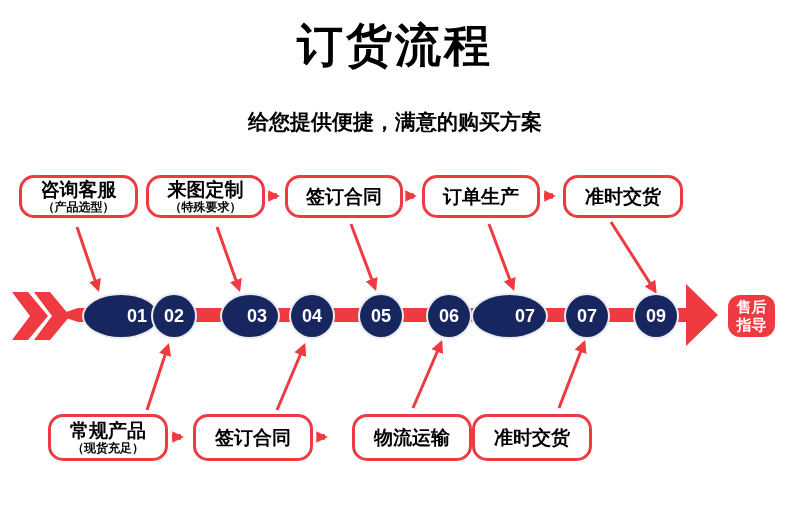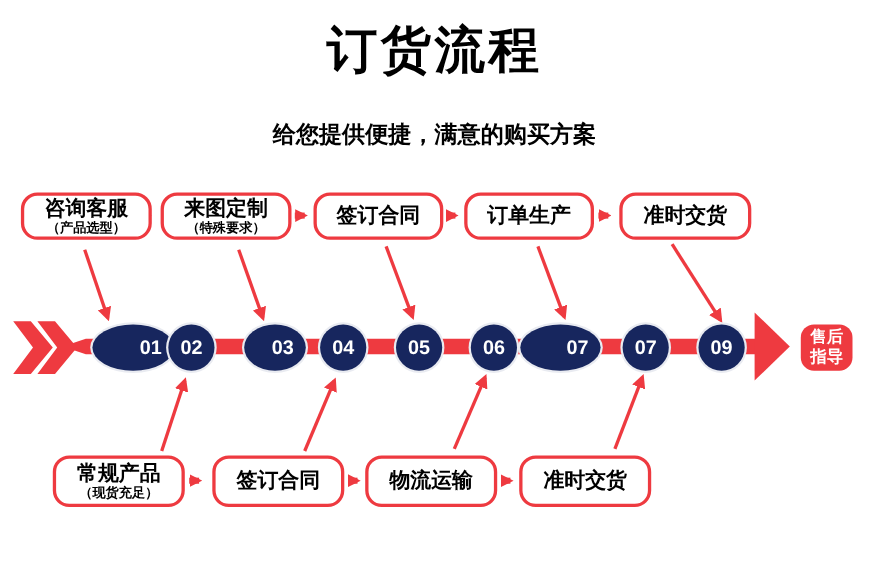--- a/index.html
+++ b/index.html
@@ -109,21 +109,21 @@
   </div>
 
   <div class="box" style="left:48px;top:414px;width:120px;height:47px;">
     <div class="main">常规产品</div>
     <div class="sub">（现货充足）</div>
   </div>
   <div class="box" style="left:193px;top:414px;width:120px;height:47px;">
     <div class="main">签订合同</div>
 
   </div>
-  <div class="box" style="left:332px;top:414px;width:120px;height:47px;">
+  <div class="box" style="left:352px;top:414px;width:120px;height:47px;">
     <div class="main">物流运输</div>
 
   </div>
   <div class="box" style="left:472px;top:414px;width:120px;height:47px;">
     <div class="main">准时交货</div>
 
   </div>
 
   <div class="circle" style="left:84px;top:295px;padding-left:32px;">01</div>
   <div class="circle" style="left:153px;top:295px;">02</div>

